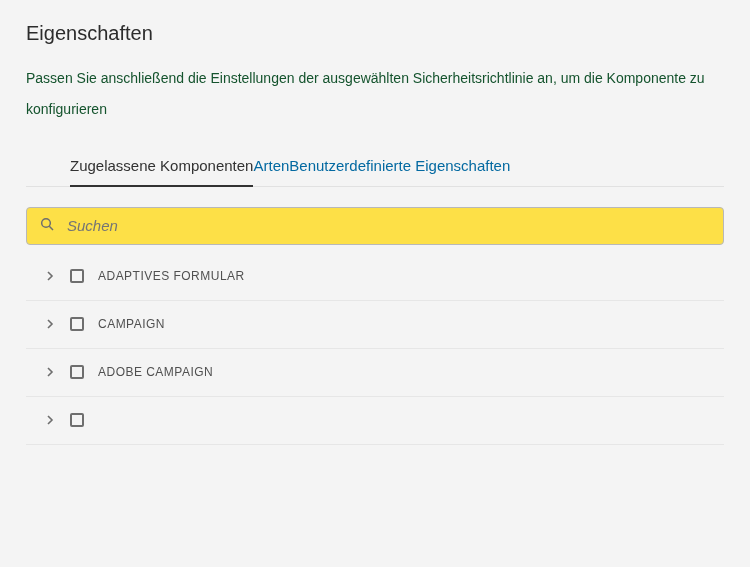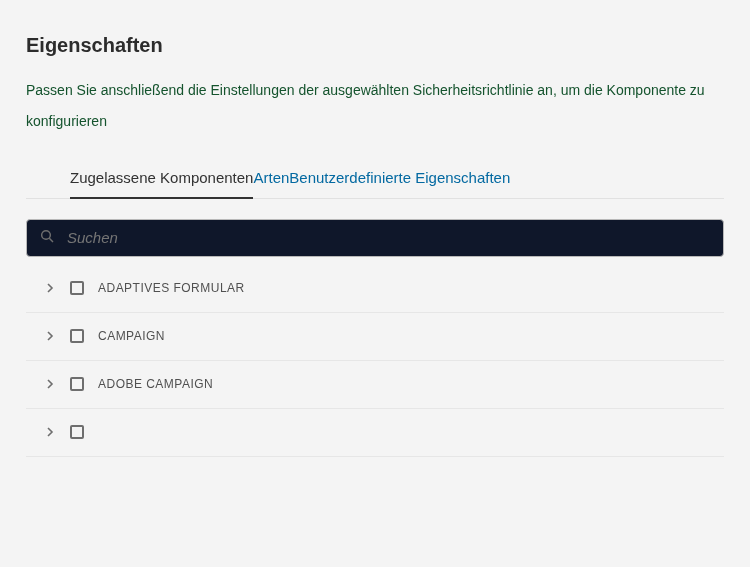--- a/index.html
+++ b/index.html
@@ -6,23 +6,23 @@
   html, body {
     margin: 0; padding: 0;
     width: 750px; height: 567px;
     background: #f4f4f4;
     font-family: -apple-system, BlinkMacSystemFont, "Segoe UI", Arial, sans-serif;
     color: #323232;
   }
   .panel { padding: 22px 26px 0 26px; }
   .title {
     font-size: 20px;
-    font-weight: 700;
+    font-weight: 400;
     color: #2c2c2c;
-    margin: 12px 0 18px 0;
+    margin: 0 0 18px 0;
   }
   .desc {
     font-size: 14px;
     color: #14532d;
     line-height: 2.2;
     margin: 0 0 24px 0;
   }
   .tabs {
     display: flex;
     border-bottom: 1px solid #e1e1e1;
@@ -45,21 +45,21 @@
     left: 0; right: 0; bottom: -1px;
     height: 2px;
     background: #323232;
   }
   .search-wrap {
     margin-top: 20px;
     display: flex;
     align-items: center;
     border: 1px solid #b8b8b8;
     border-radius: 4px;
-    background: #0f172a;
+    background: #fde047;
     height: 38px;
     padding: 0 12px;
   }
   .search-wrap svg { flex: 0 0 auto; }
   .search-input {
     border: none;
     outline: none;
     background: transparent;
     font-size: 15px;
     font-style: italic;

